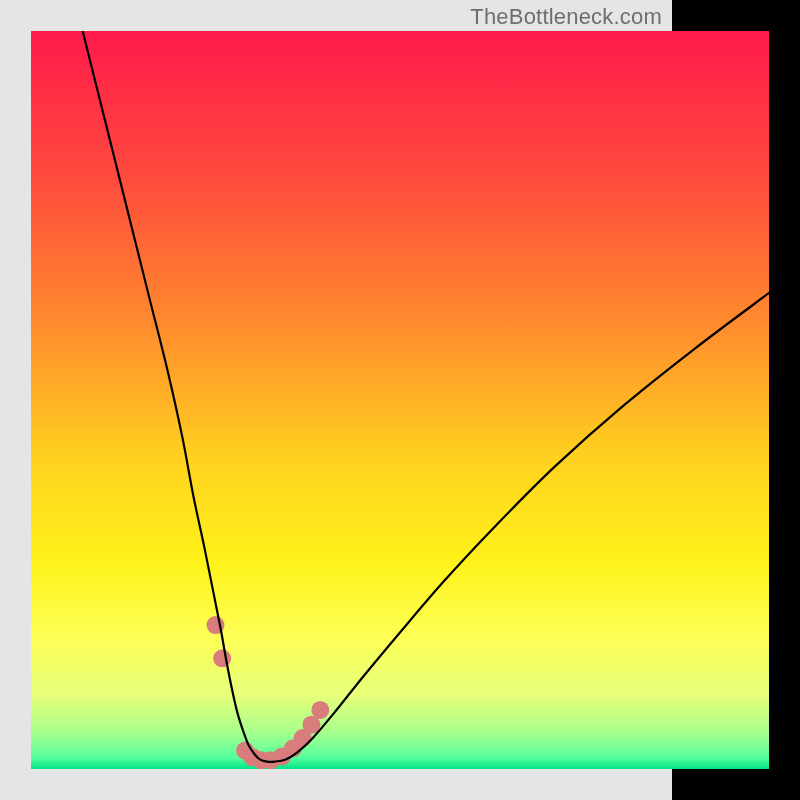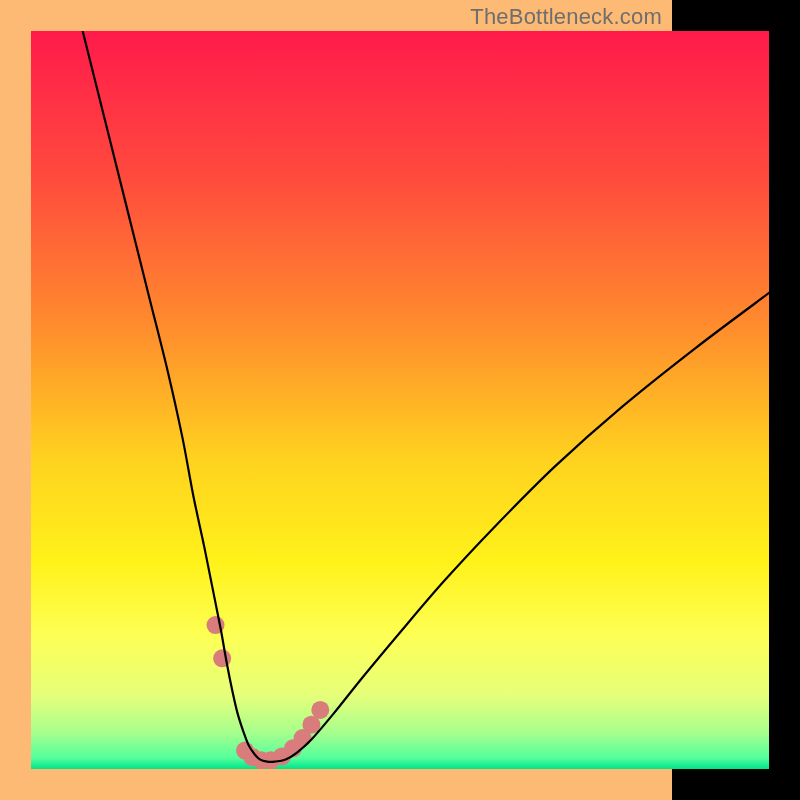--- a/index.html
+++ b/index.html
@@ -10,21 +10,21 @@
     background: #000;
     overflow: hidden;
     font-family: Arial, Helvetica, sans-serif;
   }
   .frame {
     position: absolute;
     top: 0;
     left: 0;
     width: 672px;
     height: 800px;
-    background: #fdba74;
+    background: #e5e5e5;
     text-align: right;
   }
   .watermark {
     position: absolute;
     top: 4px;
     right: 10px;
     color: #6e6e6e;
     font-size: 22px;
     font-weight: 500;
     letter-spacing: 0.2px;

